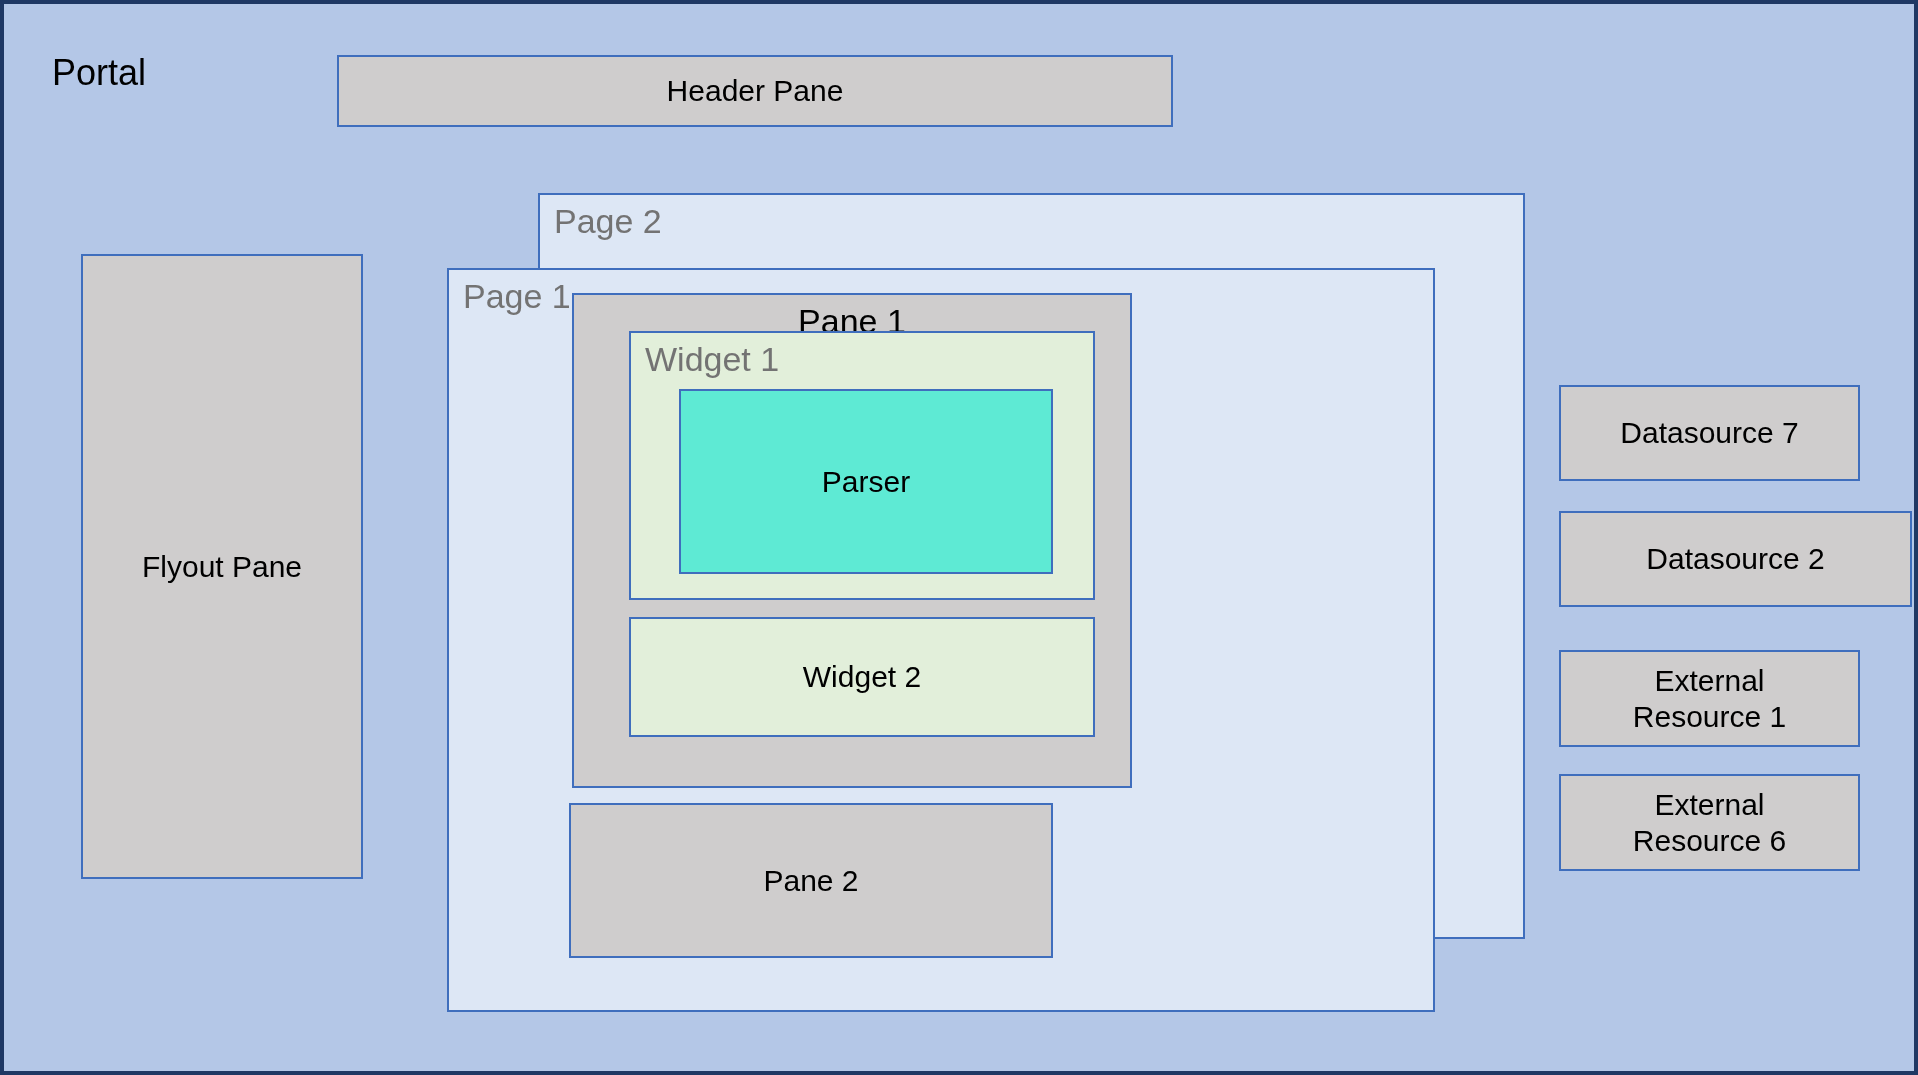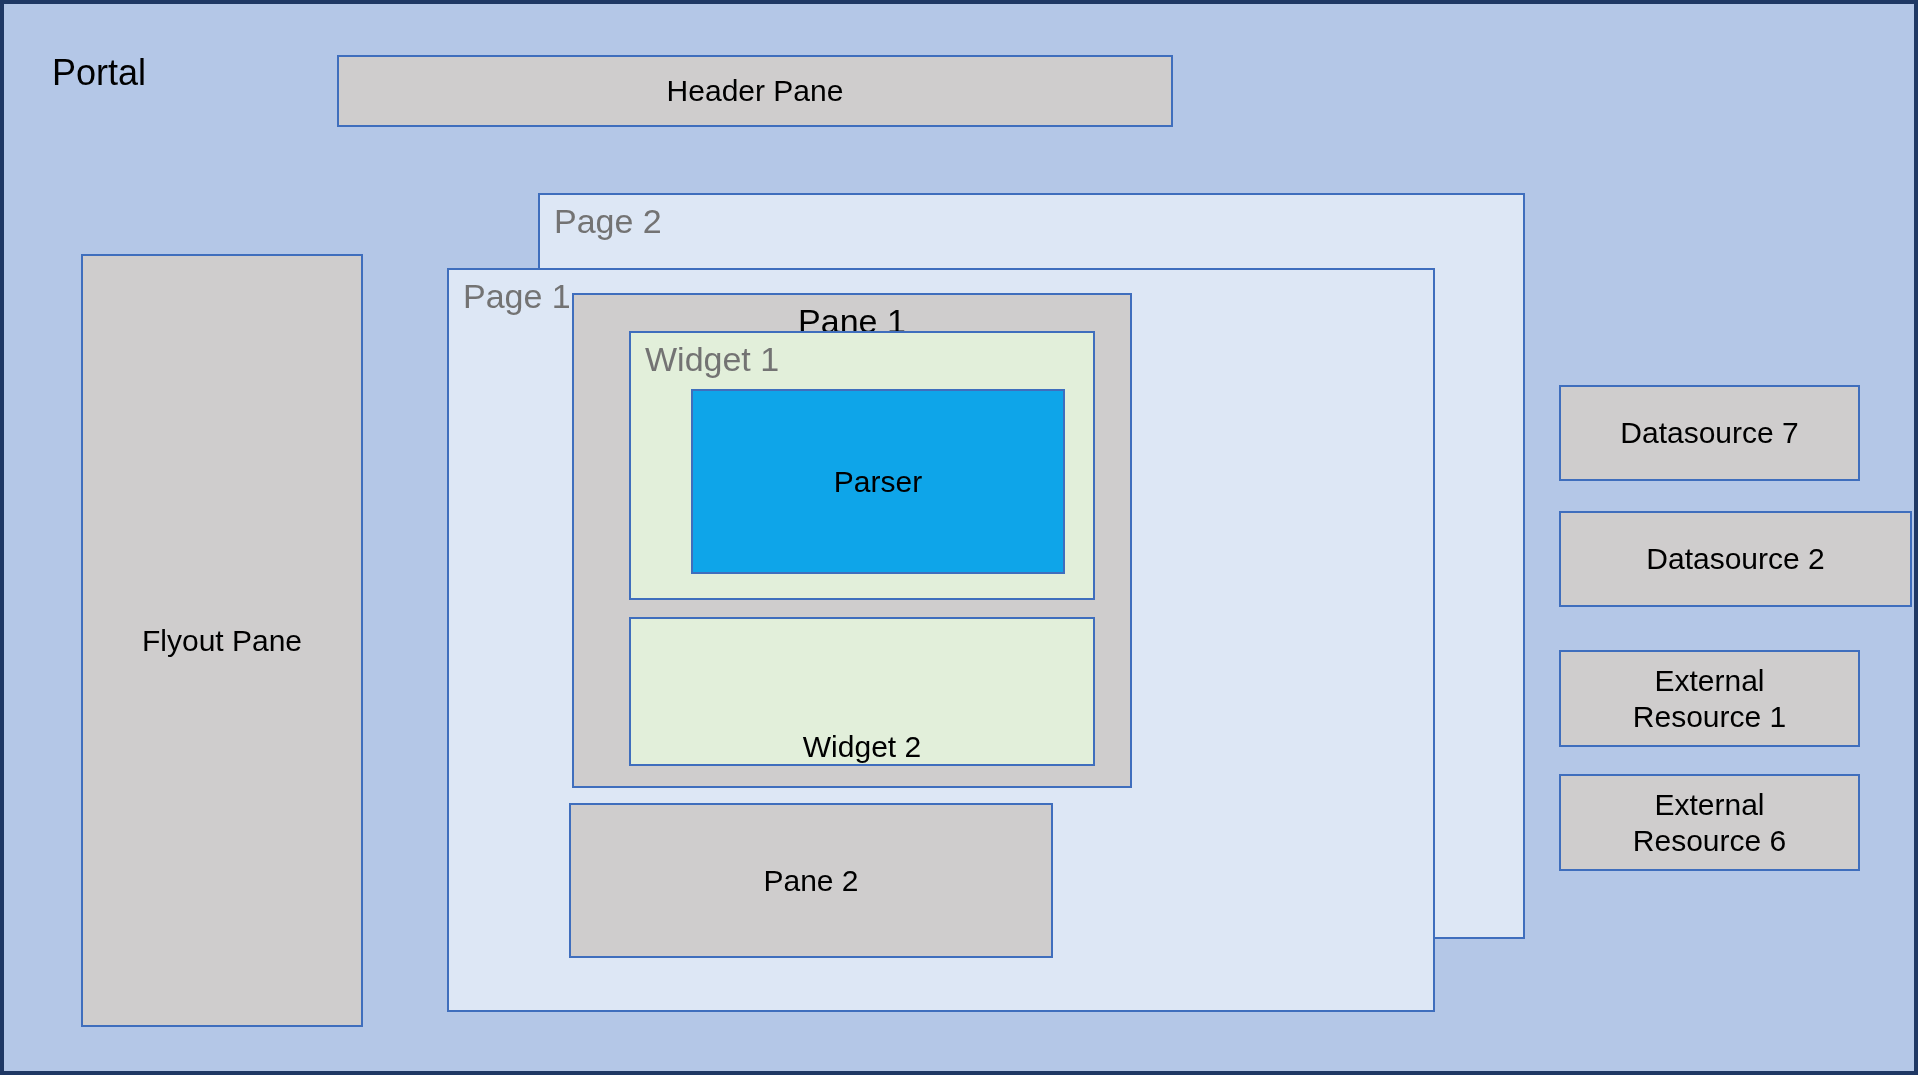--- a/index.html
+++ b/index.html
@@ -44,21 +44,21 @@
     justify-content: center;
     text-align: center;
     color: #000000;
     font-size: 30px;
     line-height: 1.18;
   }
 
   .box.gray   { background: #cfcdcd; }
   .box.page   { background: #dde7f5; }
   .box.green  { background: #e2efda; }
-  .box.yellow { background: #0ea5e9; margin-left: 12px; }
+  .box.yellow { background: #5eead4; }
 
   
   .label-tl {
     position: absolute;
     left: 14px;
     top: 6px;
     font-size: 34px;
     color: #737373;
     white-space: nowrap;
   }
@@ -87,24 +87,24 @@
 
   
   #header-pane   { left: 333px;  top: 51px;   width: 836px;  height: 72px; align-items: center;  }
 
   #page2         { left: 534px;  top: 189px;  width: 987px;  height: 746px; }
   #page1         { left: 443px;  top: 264px;  width: 988px;  height: 744px; }
 
   #pane1         { left: 568px;  top: 289px;  width: 560px;  height: 495px; }
   #widget1       { left: 625px;  top: 327px;  width: 466px;  height: 269px; }
   #parser        { left: 675px;  top: 385px;  width: 374px;  height: 185px; }
-  #widget2       { left: 625px;  top: 613px;  width: 466px;  height: 149px; align-items: flex-end; }
+  #widget2       { left: 625px;  top: 613px;  width: 466px;  height: 120px; }
   #pane2         { left: 565px;  top: 799px;  width: 484px;  height: 155px; }
 
-  #flyout-pane   { left: 77px;   top: 250px;  width: 282px;  height: 773px; }
+  #flyout-pane   { left: 77px;   top: 250px;  width: 282px;  height: 625px; }
 
   #datasource1   { left: 1555px; top: 381px;  width: 301px;  height: 96px;  }
   #datasource2   { left: 1555px; top: 507px;  width: 353px;  height: 96px;  }
   #extres1       { left: 1555px; top: 646px;  width: 301px;  height: 97px;  }
   #extres2       { left: 1555px; top: 770px;  width: 301px;  height: 97px;  }
 
   .box-text { pointer-events: none; }
 </style>
 </head>
 <body>

